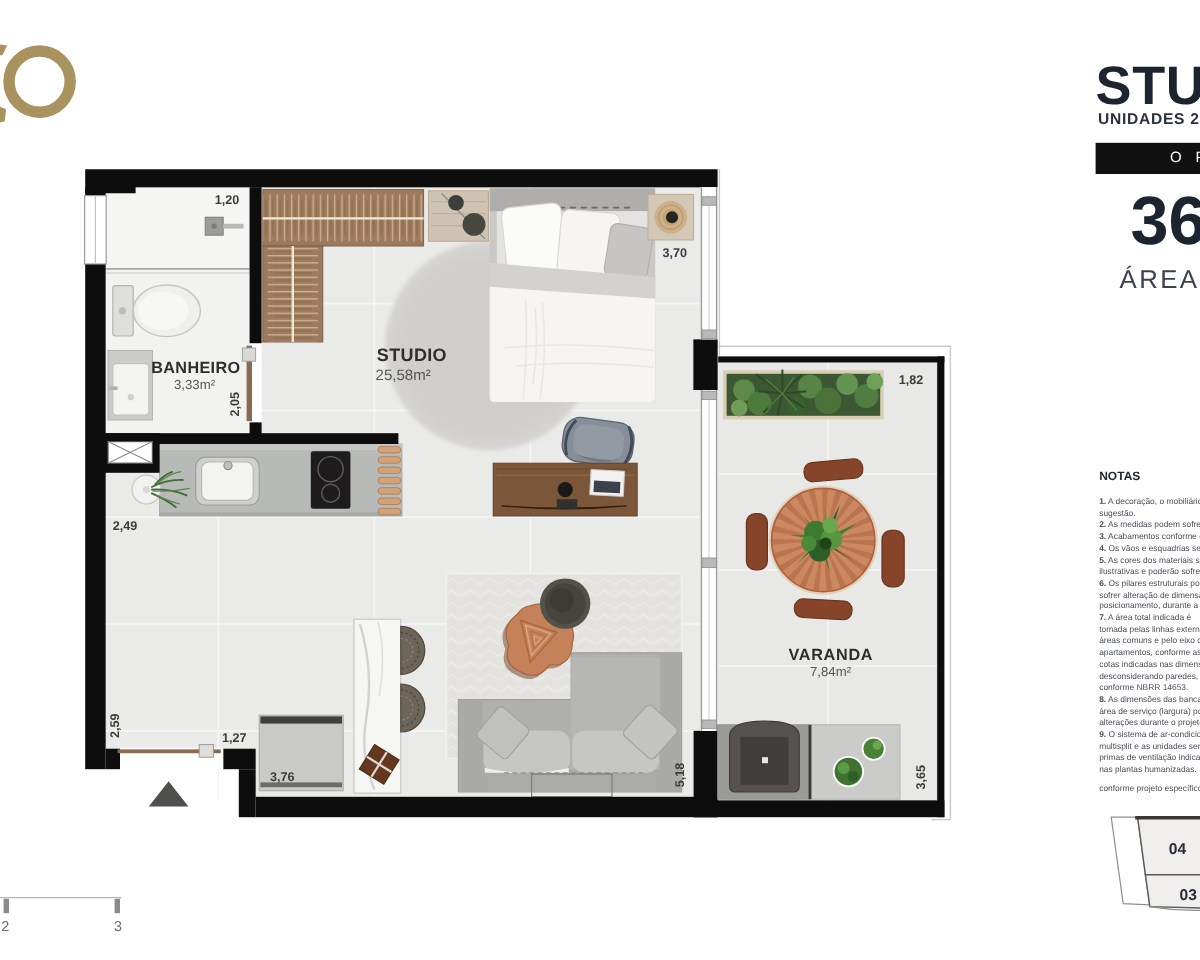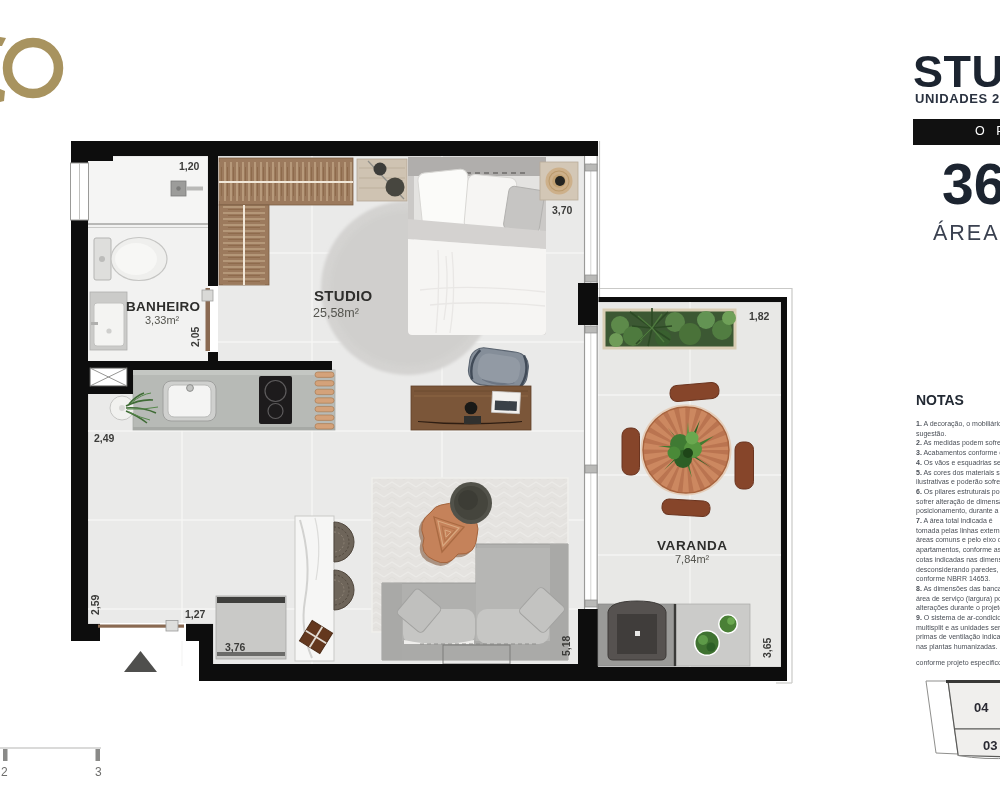--- a/index.html
+++ b/index.html
@@ -474,21 +474,21 @@
 
 <div class="abs" style="left:913px;top:119px;width:110px;height:26px;background:#111111;"></div>
 
 <div class="abs" style="left:975px;top:124px;font-size:12.5px;color:#ffffff;letter-spacing:4px;white-space:nowrap;">O PRAZER</div>
 
 <div class="abs" style="left:942px;top:151px;font-size:57px;font-weight:bold;color:#1c2430;white-space:nowrap;">36m²</div>
 
 <div class="abs" style="left:933px;top:221px;font-size:21.5px;color:#3a4150;letter-spacing:2px;white-space:nowrap;">ÁREA PRIVATIVA</div>
 
 <div class="abs" style="left:916px;top:392px;width:84px;color:#4a4f57;">
-  <div style="font-size:14px;font-weight:bold;color:#222933;margin-bottom:11px;">NOTAS</div>
+  <div style="font-size:10px;font-weight:bold;color:#222933;margin-bottom:11px;">NOTAS</div>
   <div style="font-size:7px;line-height:9.7px;white-space:nowrap;">
     <div><b>1.</b> A decoração, o mobiliário e</div>
     <div>sugestão.</div>
     <div><b>2.</b> As medidas podem sofrer</div>
     <div><b>3.</b> Acabamentos conforme o</div>
     <div><b>4.</b> Os vãos e esquadrias serão</div>
     <div><b>5.</b> As cores dos materiais são</div>
     <div>ilustrativas e poderão sofrer</div>
     <div><b>6.</b> Os pilares estruturais poderão</div>
     <div>sofrer alteração de dimensão e</div>

